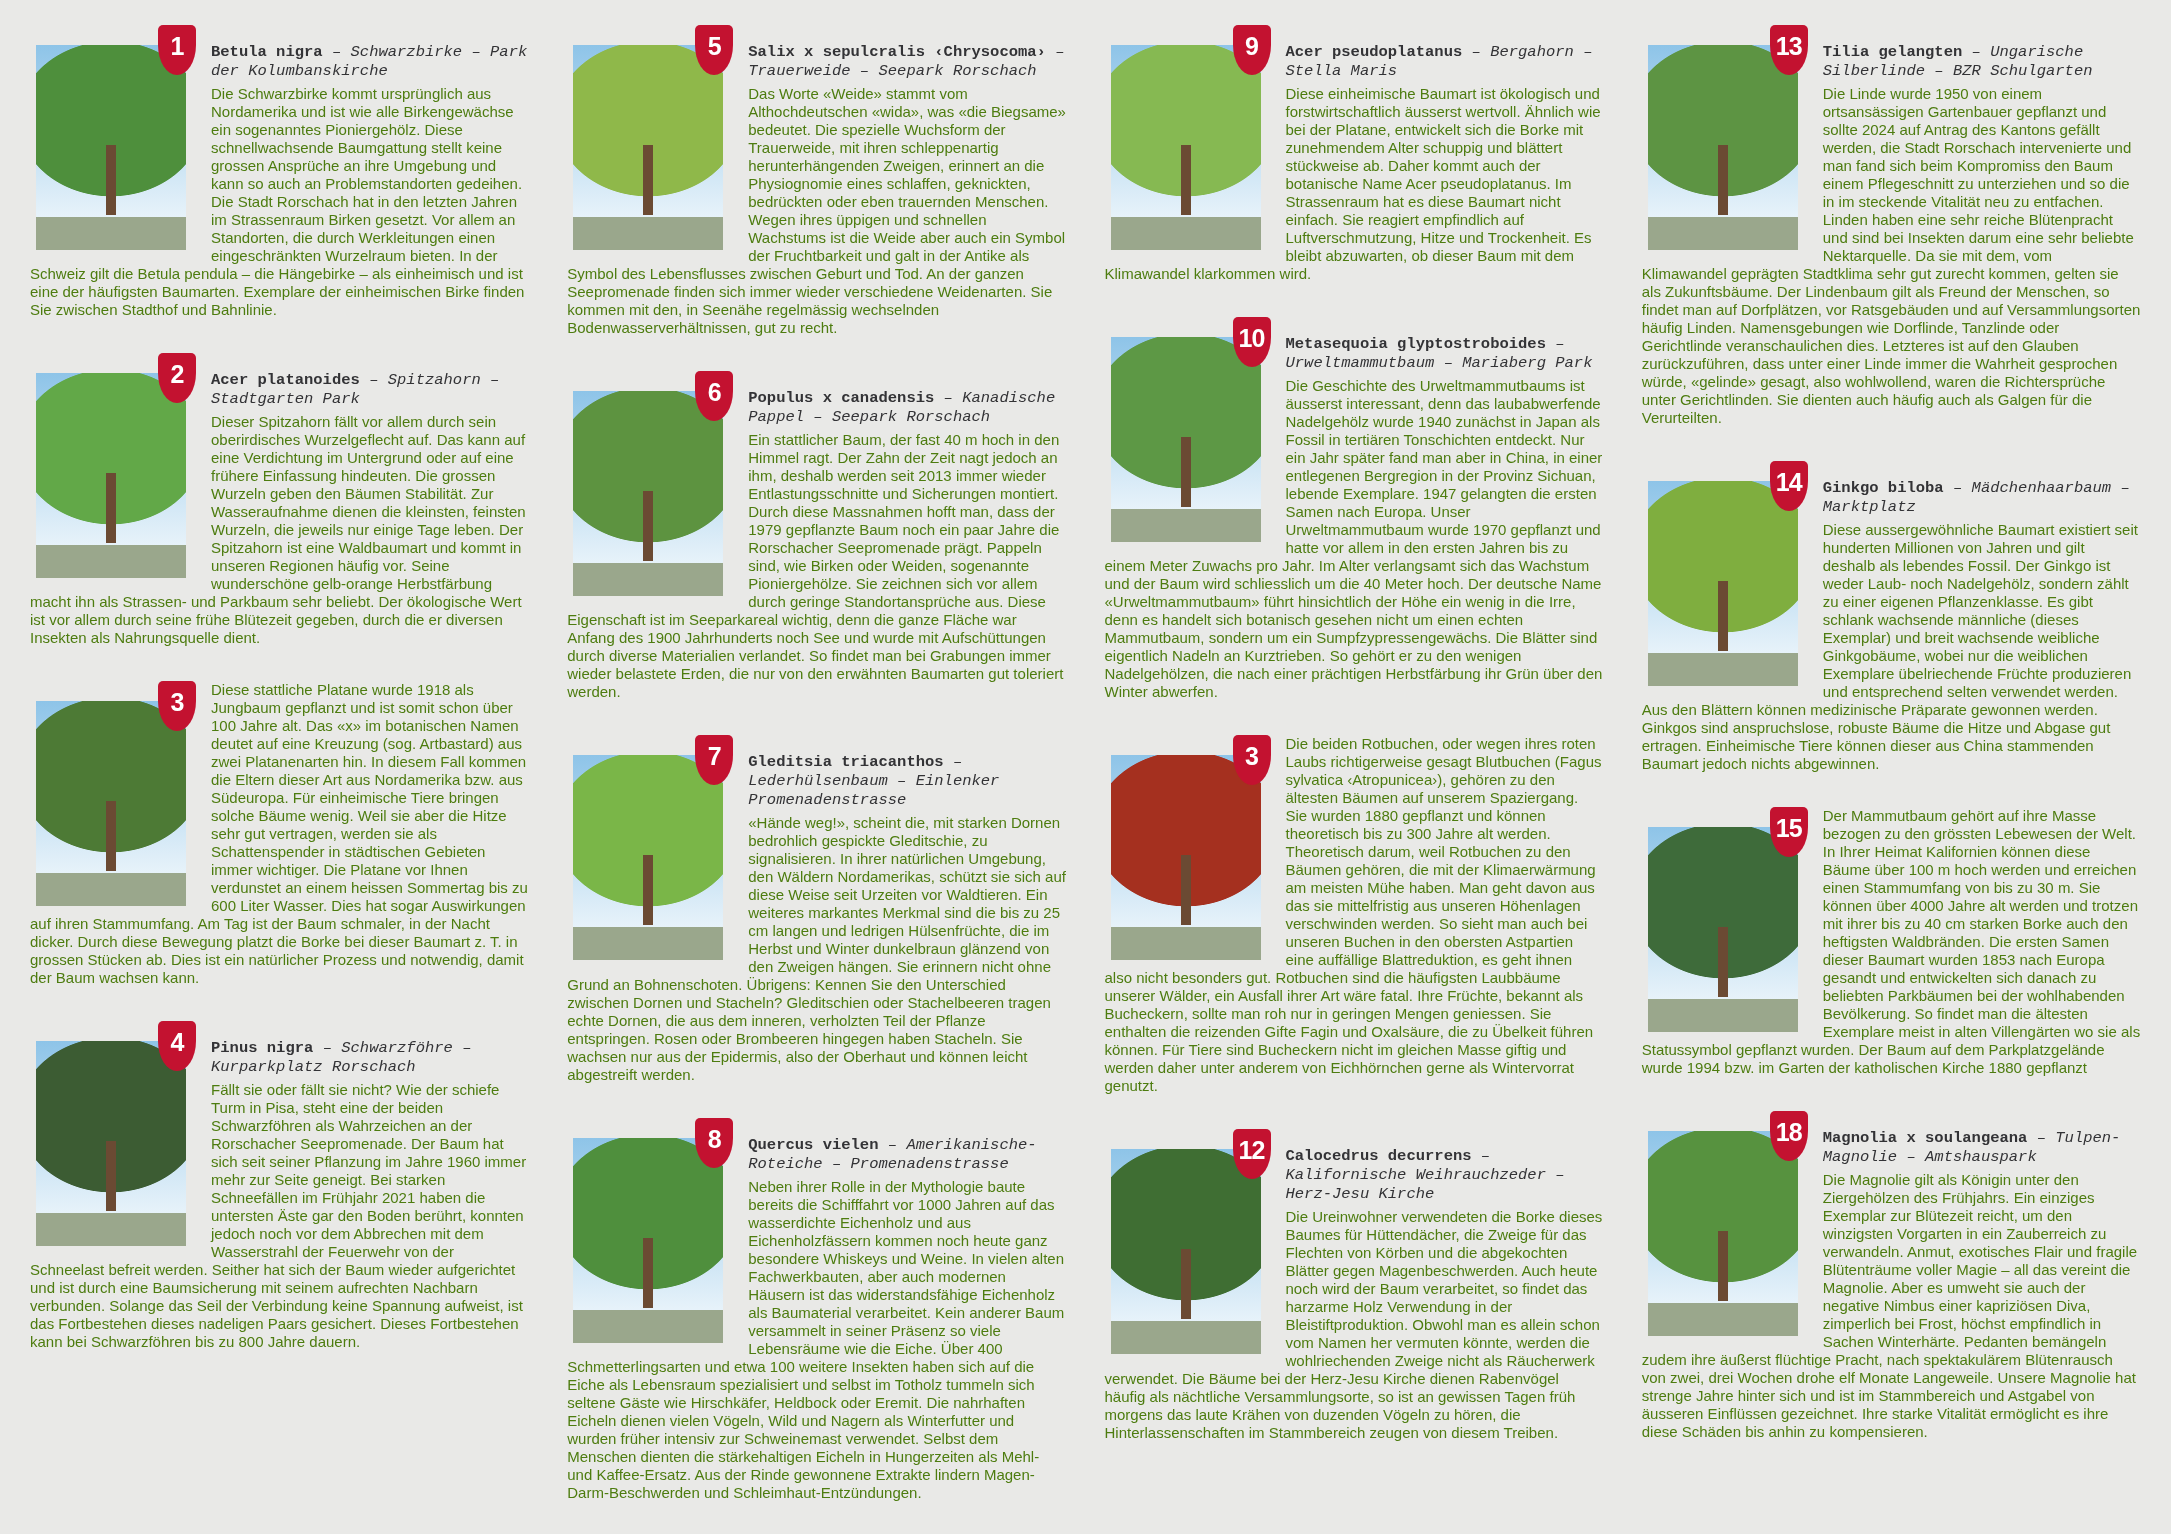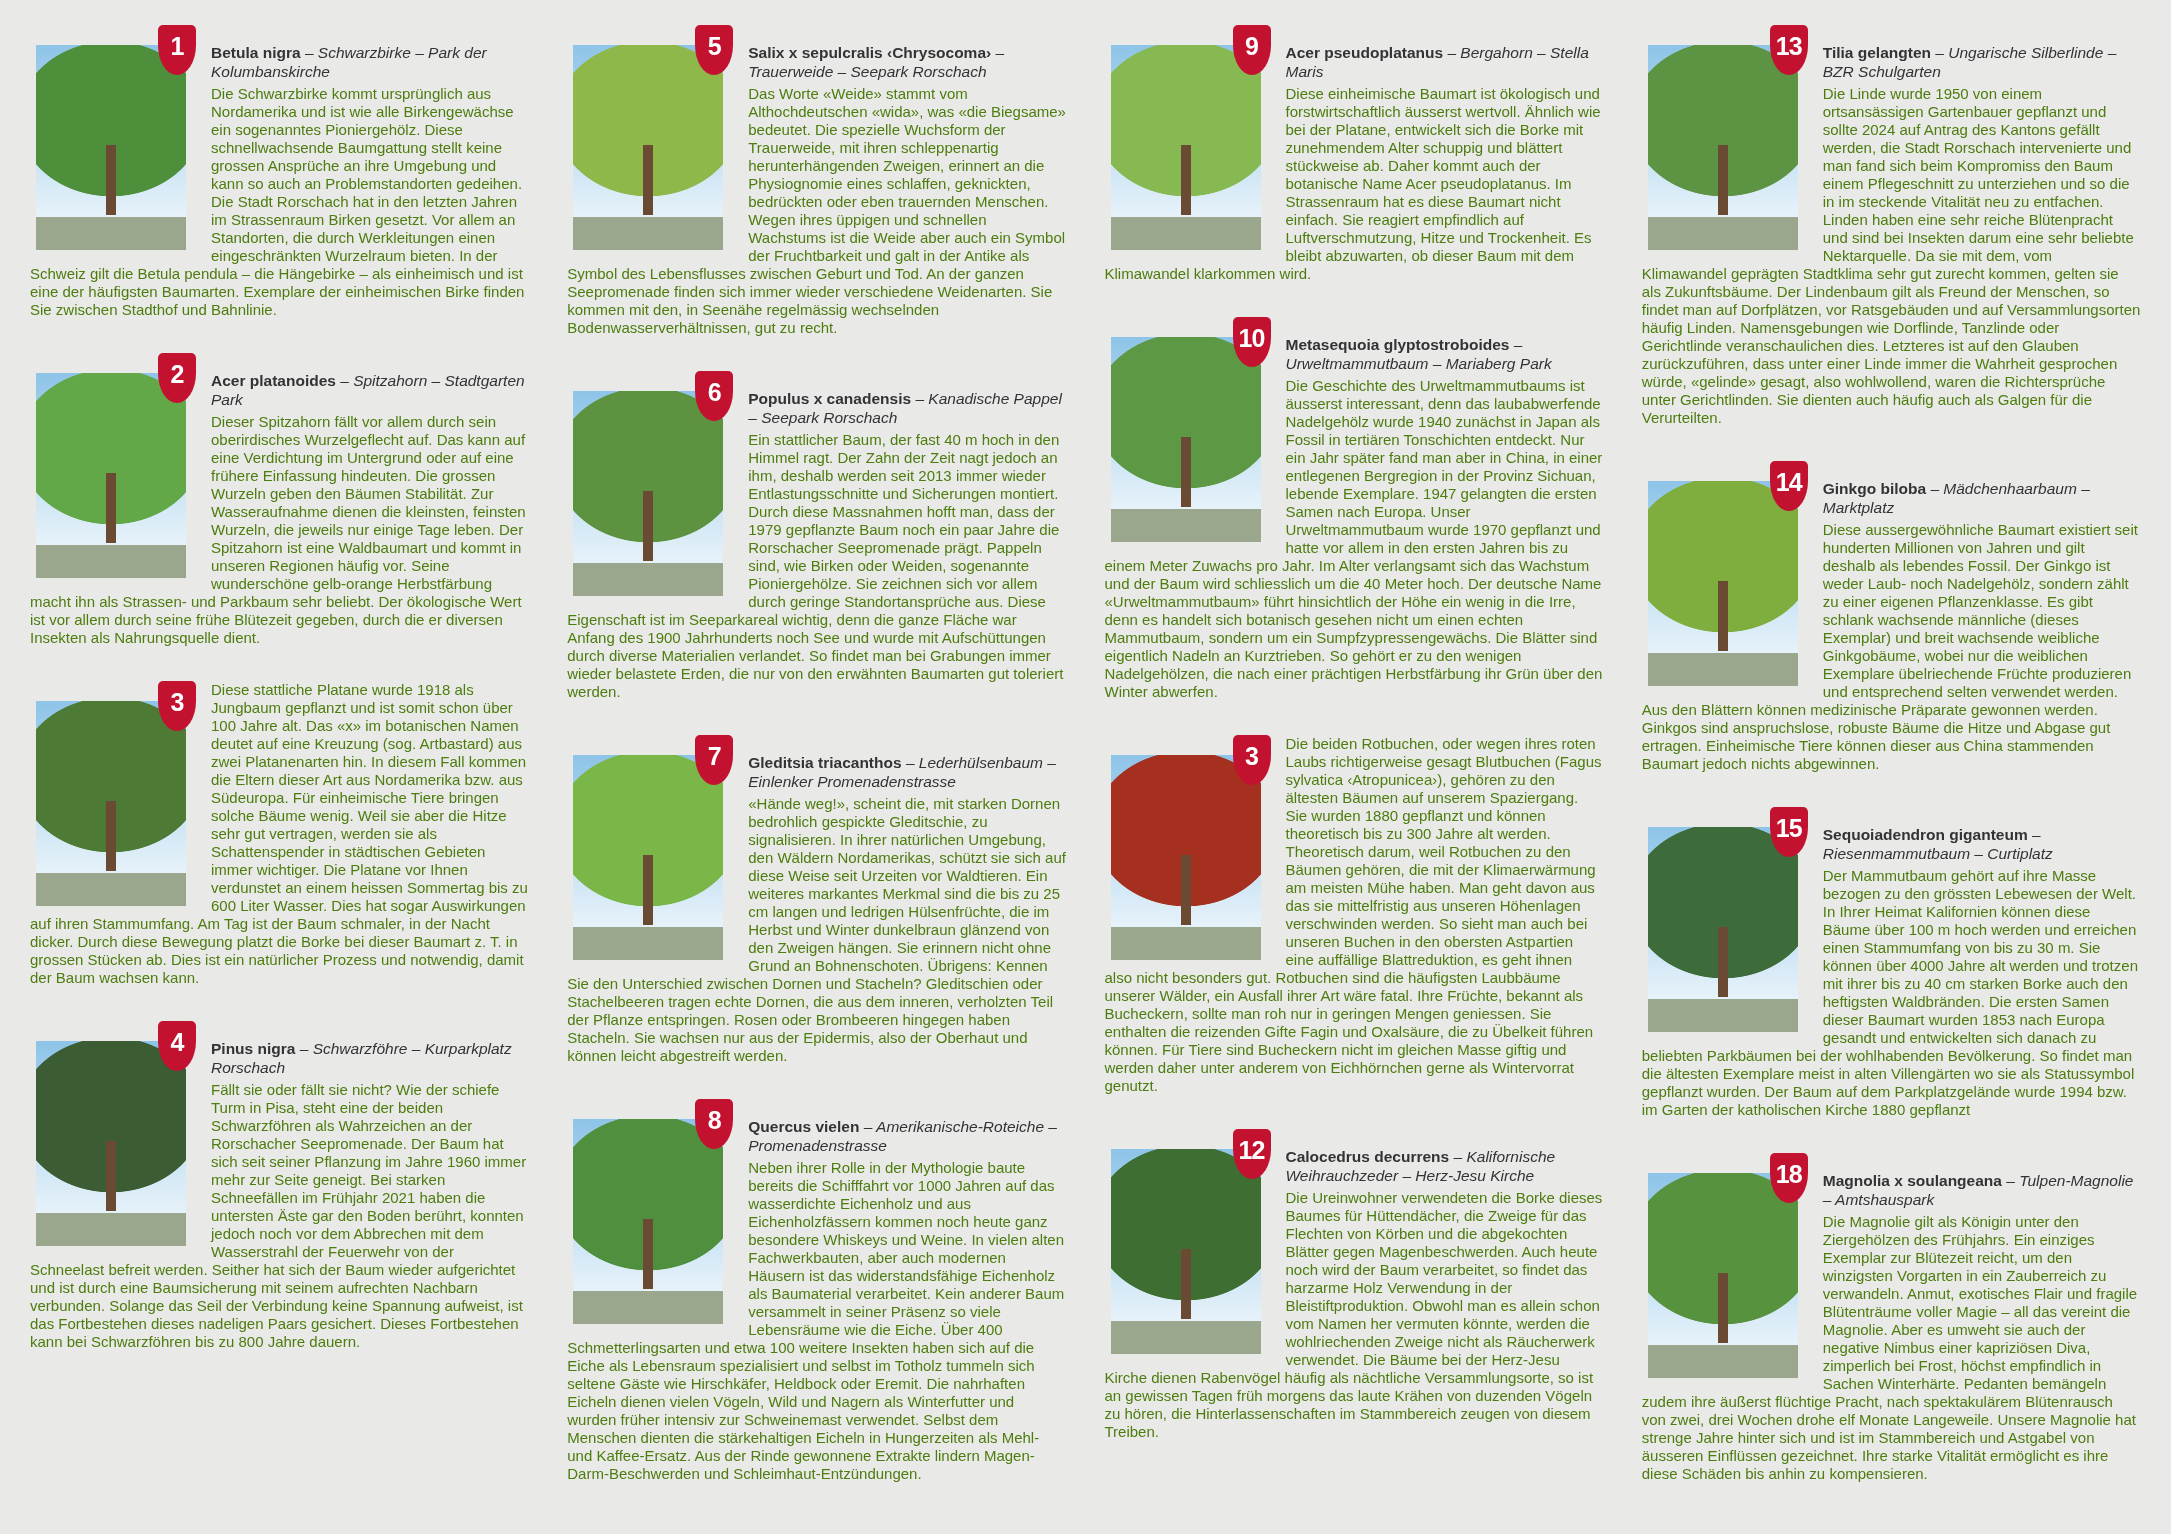--- a/index.html
+++ b/index.html
@@ -44,21 +44,21 @@
   }
   .badge span{
     color:#ffffff;
     font-weight:bold;
     font-size:25px;
     letter-spacing:-1px;
   }
   h3.title{
     margin:0;padding:18px 0 2px 0;
     font-size:15.5px;line-height:19px;
-    font-weight:bold;color:#333336;
+    font-weight:bold;color:#333336;font-family:Liberation Mono, monospace;
   }
   h3.title i{font-weight:normal;font-style:italic;}
   p.body{
     margin:2px 0 0 0;
     font-size:15px;line-height:18px;
     color:#4d7c0f;
     hyphens:auto;
   }
   .entry::after{content:"";display:block;clear:both;}
 </style>
@@ -185,21 +185,20 @@
           <span>14</span>
         </div>
       <h3 class="title"><b>Ginkgo biloba</b> <i>– Mädchenhaarbaum – Marktplatz</i></h3>
       <p class="body">Diese aussergewöhnliche Baumart existiert seit hunderten Millionen von Jahren und gilt deshalb als lebendes Fossil. Der Ginkgo ist weder Laub- noch Nadelgehölz, sondern zählt zu einer eigenen Pflanzenklasse. Es gibt schlank wachsende männliche (dieses Exemplar) und breit wachsende weibliche Ginkgobäume, wobei nur die weiblichen Exemplare übelriechende Früchte produzieren und entsprechend selten verwendet werden. Aus den Blättern können medizinische Präparate gewonnen werden. Ginkgos sind anspruchslose, robuste Bäume die Hitze und Abgase gut ertragen. Einheimische Tiere können dieser aus China stammenden Baumart jedoch nichts abgewinnen.</p>
     </article>
     <article class="entry">
       <div class="photo" style="--canopy: #3e6b3a;"></div>
       <div class="badge">
           <span>15</span>
         </div>
-      <h3 class="title"><b>Sequoiadendron giganteum</b> <i>– Riesenmammutbaum – Curtiplatz</i></h3>
       <p class="body">Der Mammutbaum gehört auf ihre Masse bezogen zu den grössten Lebewesen der Welt. In Ihrer Heimat Kalifornien können diese Bäume über 100 m hoch werden und erreichen einen Stammumfang von bis zu 30 m. Sie können über 4000 Jahre alt werden und trotzen mit ihrer bis zu 40 cm starken Borke auch den heftigsten Waldbränden. Die ersten Samen dieser Baumart wurden 1853 nach Europa gesandt und entwickelten sich danach zu beliebten Parkbäumen bei der wohlhabenden Bevölkerung. So findet man die ältesten Exemplare meist in alten Villengärten wo sie als Statussymbol gepflanzt wurden. Der Baum auf dem Parkplatzgelände wurde 1994 bzw. im Garten der katholischen Kirche 1880 gepflanzt</p>
     </article>
     <article class="entry">
       <div class="photo" style="--canopy: #57923f;"></div>
       <div class="badge">
           <span>18</span>
         </div>
       <h3 class="title"><b>Magnolia x soulangeana</b> <i>– Tulpen-Magnolie – Amtshauspark</i></h3>
       <p class="body">Die Magnolie gilt als Königin unter den Ziergehölzen des Frühjahrs. Ein einziges Exemplar zur Blütezeit reicht, um den winzigsten Vorgarten in ein Zauberreich zu verwandeln. Anmut, exotisches Flair und fragile Blütenträume voller Magie – all das vereint die Magnolie. Aber es umweht sie auch der negative Nimbus einer kapriziösen Diva, zimperlich bei Frost, höchst empfindlich in Sachen Winterhärte. Pedanten bemängeln zudem ihre äußerst flüchtige Pracht, nach spektakulärem Blütenrausch von zwei, drei Wochen drohe elf Monate Langeweile. Unsere Magnolie hat strenge Jahre hinter sich und ist im Stammbereich und Astgabel von äusseren Einflüssen gezeichnet. Ihre starke Vitalität ermöglicht es ihre diese Schäden bis anhin zu kompensieren.</p>
     </article>

